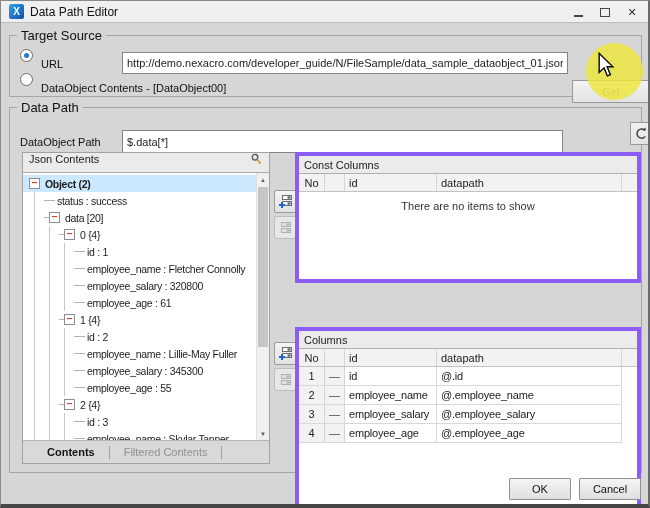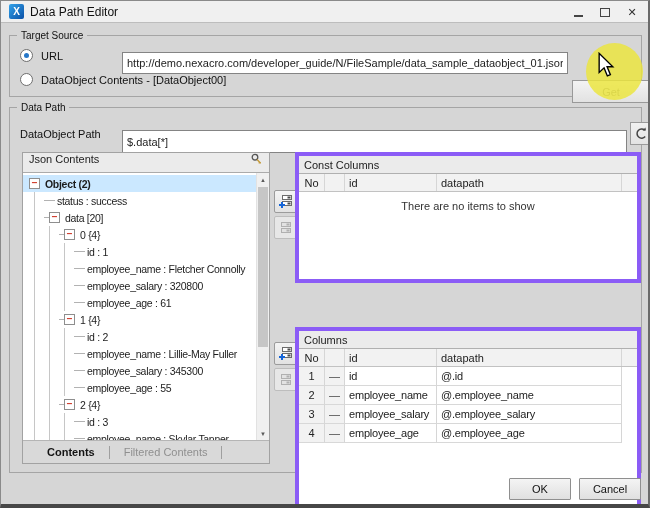--- a/index.html
+++ b/index.html
@@ -21,23 +21,23 @@
   .wc{ width:12px; height:12px; display:flex; align-items:center; justify-content:center; cursor:default; color:#333; }
   .min-glyph{ width:9px; height:0; border-bottom:2px solid #444; margin-top:7px; display:block;}
   .max-glyph{ width:10px; height:9px; border:1px solid #444; display:block;}
   .wc.close{ font-size:11px; line-height:12px; }
 
   
   .groupbox{ position:absolute; border:1px solid #a5a5a5; }
   .gb-target{ left:8px; top:34px; width:633px; height:62px; }
   .gb-datapath{ left:8px; top:106px; width:633px; height:366px; }
   .group-label{ position:absolute; top:-7px; left:7px; background:#d6d6d6; padding:0 4px;
-    font-size:10px; line-height:13px; color:#111; }
-
-  .lab{ position:absolute; font-size:11px; color:#111; line-height:14px; white-space:nowrap; }
+    font-size:13px; line-height:13px; color:#111; }
+
+  .lab{ position:absolute; font-size:11px; color:#111; line-height:14px; white-space:nowrap;margin-top:8px; }
 
   .radio{ position:absolute; width:13px; height:13px; border-radius:50%; border:1px solid #6e6e6e;
     background:#fff; display:flex; align-items:center; justify-content:center; }
   .radio i{ width:5px; height:5px; border-radius:50%; background:transparent; display:block; }
   .radio.sel i{ background:#2677c9; }
 
   .text-input{ position:absolute; border:1px solid #848484; background:#fff; font-size:11px;
     color:#222; padding:0 4px; font-family:"Liberation Sans",sans-serif;margin-top:8px; }
 
   .btn{ background:linear-gradient(#f3f3f3,#e2e2e2); border:1px solid #999;
@@ -148,21 +148,21 @@
     <button class="btn get-btn">Get</button>
     <span class="radio" style="left:10px;top:37px;">
         <i></i>
       </span>
     <span class="lab" style="left:31px;top:37px;">DataObject Contents - [DataObject00]</span>
   </div>
 
   <div class="groupbox gb-datapath">
     <span class="group-label">Data Path</span>
     <span class="lab" style="left:10px;top:19px;">DataObject Path</span>
-    <input class="text-input" style="left: 112px; top: 14px; width: 505px; height: 23px;" value="$.data[*]">
+    <input class="text-input" style="left: 112px; top: 14px; width: 441px; height: 23px;" value="$.data[*]">
     <button class="icon-btn refresh-btn">
       <svg width="14" height="14" viewBox="0 0 14 14">
         <path d="M10.8 3.2 A4.6 4.6 0 1 0 11.2 9.5" fill="none" stroke="#444" stroke-width="1.5"></path>
         <path d="M8.6 3.5 L12 3.5 L11.4 0.6 Z" fill="#444"></path>
       </svg>
     </button>
 
     <div class="left-panel">
       <div class="panel-header">
         <span>Json Contents</span>

